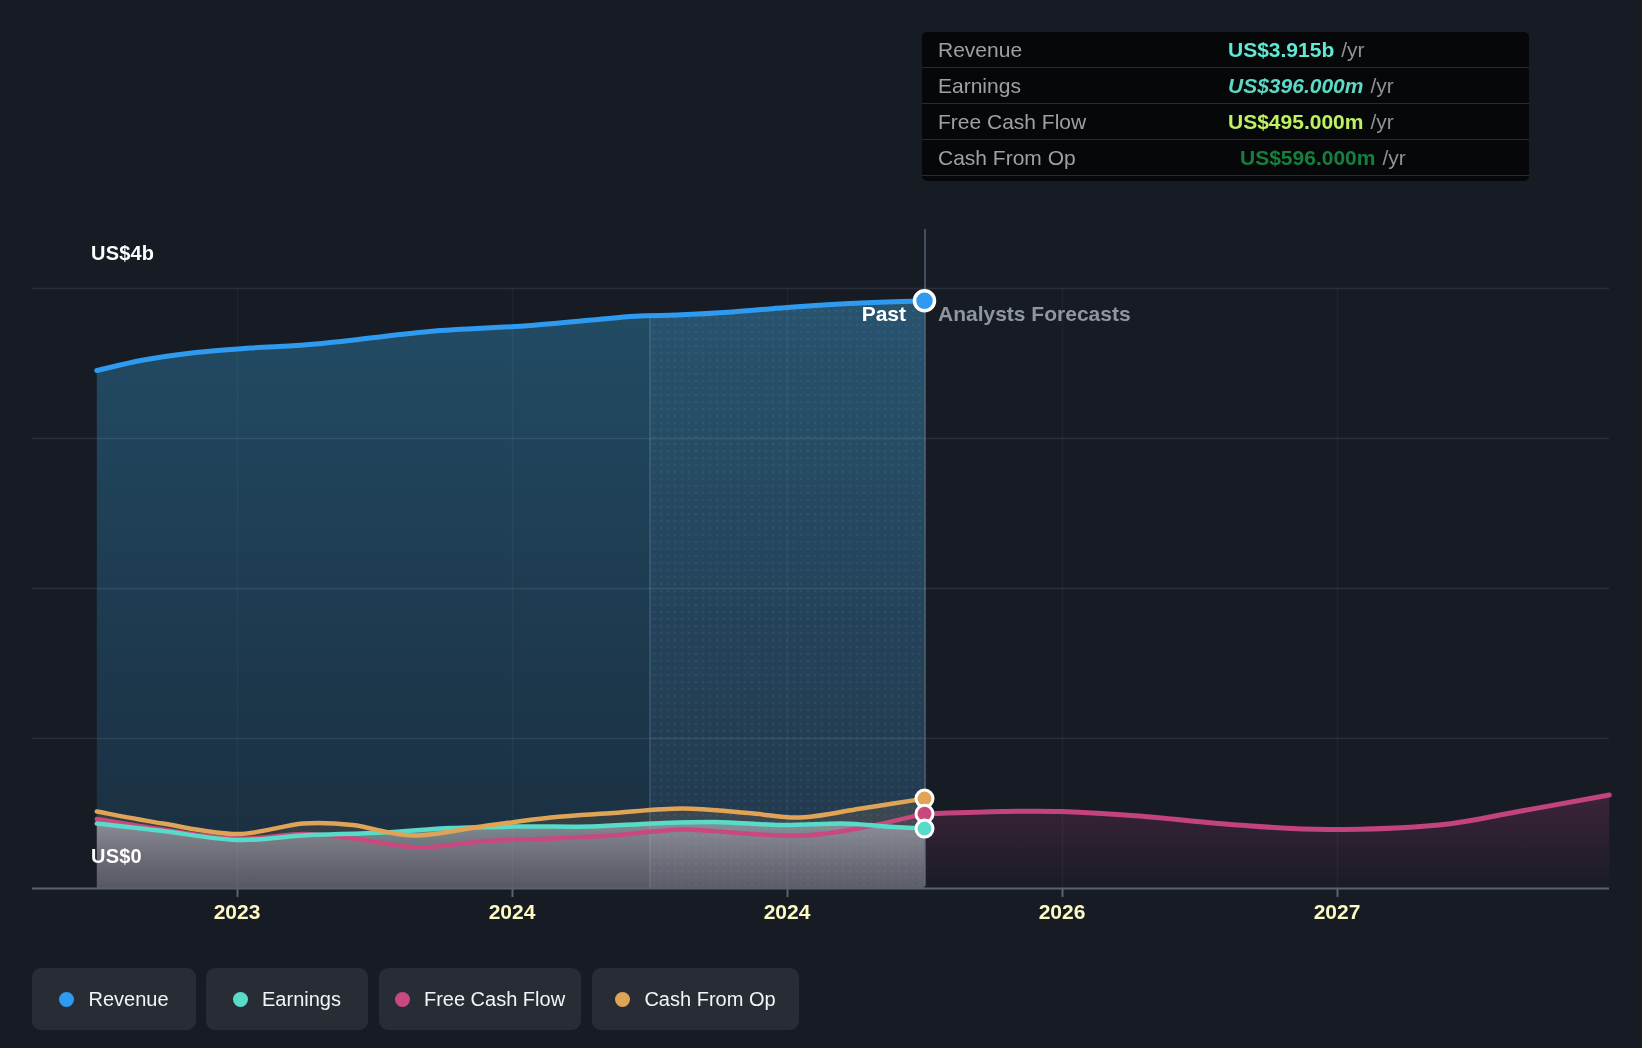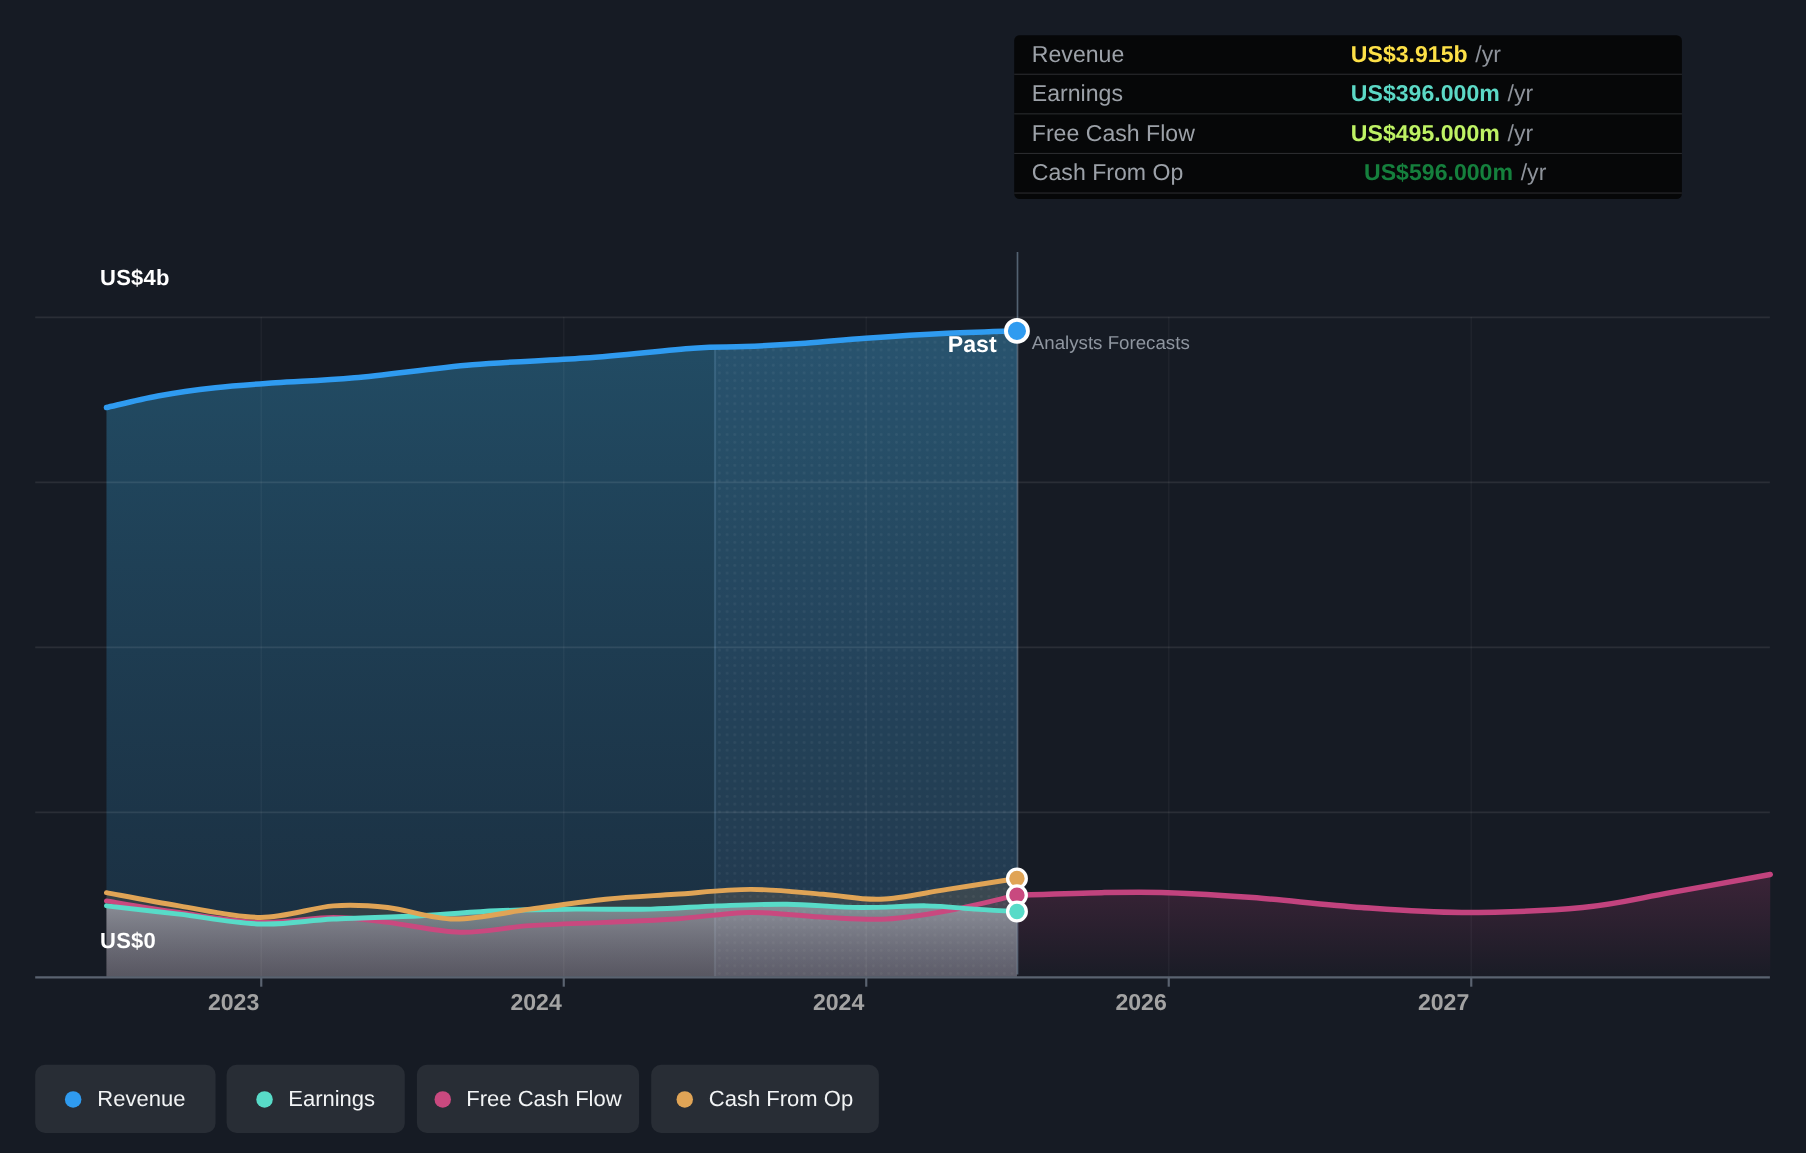--- a/index.html
+++ b/index.html
@@ -2,25 +2,25 @@
 <html><head>
 <meta charset="utf-8">
 <style>
   html,body{margin:0;padding:0;background:#161B24;}
   body{width:1642px;height:1048px;position:relative;overflow:hidden;
        font-family:"Liberation Sans",sans-serif;-webkit-font-smoothing:antialiased;}
   #chart-svg{position:absolute;left:0;top:0;}
   .axis-label{position:absolute;color:#FFFFFF;font-size:20px;font-weight:700;letter-spacing:.2px;margin-left:43px;}
   #y-label-top{left:48px;top:242px;}
   #y-label-zero{left:48px;top:845px;}
-  .year-label{position:absolute;top:900px;width:96px;margin-left:-48px;
-              color:#a3a3a3;font-size:21px;font-weight:600;}
+  .year-label{position:absolute;top:900px;width:96px;margin-left:-48px;text-align:center;
+              color:#fef9c3;font-size:21px;font-weight:600;}
   #past-label{position:absolute;top:302px;left:726px;width:180px;text-align:right;
               color:#FFFFFF;font-size:21px;font-weight:700;}
-  #forecast-label{position:absolute;top:302px;left:938px;color:#8F96A0;font-size:17px;font-weight:400;}
+  #forecast-label{position:absolute;top:302px;left:938px;color:#8F96A0;font-size:21px;font-weight:700;}
   
   #tooltip{position:absolute;left:922px;top:32px;width:607px;background:#060708;
            border-radius:5px;padding-bottom:5px;box-sizing:border-box;}
   .tt-title{height:47px;display:flex;align-items:center;padding:0 16px;color:#FFFFFF;
             font-size:24px;font-weight:700;border-bottom:1px solid #323337;}
   .tt-row{height:35px;position:relative;display:flex;align-items:center;padding:0 16px;
           border-bottom:1px solid #2A2B2E;font-size:21px;}
   .tt-label{color:#9CA1A8;}
   .tt-val{position:absolute;left:306px;display:flex;align-items:baseline;font-weight:700;}
   .tt-unit{color:#8E939B;font-weight:400;margin-left:7px;}
@@ -103,28 +103,28 @@
   </div>
 
 <div id="past-label">Past</div>
 <div id="forecast-label">Analysts Forecasts</div>
 
 <div id="tooltip">
   <div id="tt-rows">
       <div class="tt-row">
         <span class="tt-label">Revenue</span>
         <span class="tt-val">
-          <span style="color: #fde047;">US$3.915b</span>
+          <span style="color: #5eead4;">US$3.915b</span>
           <span class="tt-unit">/yr</span>
         </span>
       </div>
       <div class="tt-row">
         <span class="tt-label">Earnings</span>
         <span class="tt-val">
-          <span style="color: rgb(92, 217, 198);">US$396.000m</span>
+          <span style="color: rgb(92, 217, 198); font-style: italic;">US$396.000m</span>
           <span class="tt-unit">/yr</span>
         </span>
       </div>
       <div class="tt-row">
         <span class="tt-label">Free Cash Flow</span>
         <span class="tt-val">
           <span style="color: #bef264;">US$495.000m</span>
           <span class="tt-unit">/yr</span>
         </span>
       </div>

